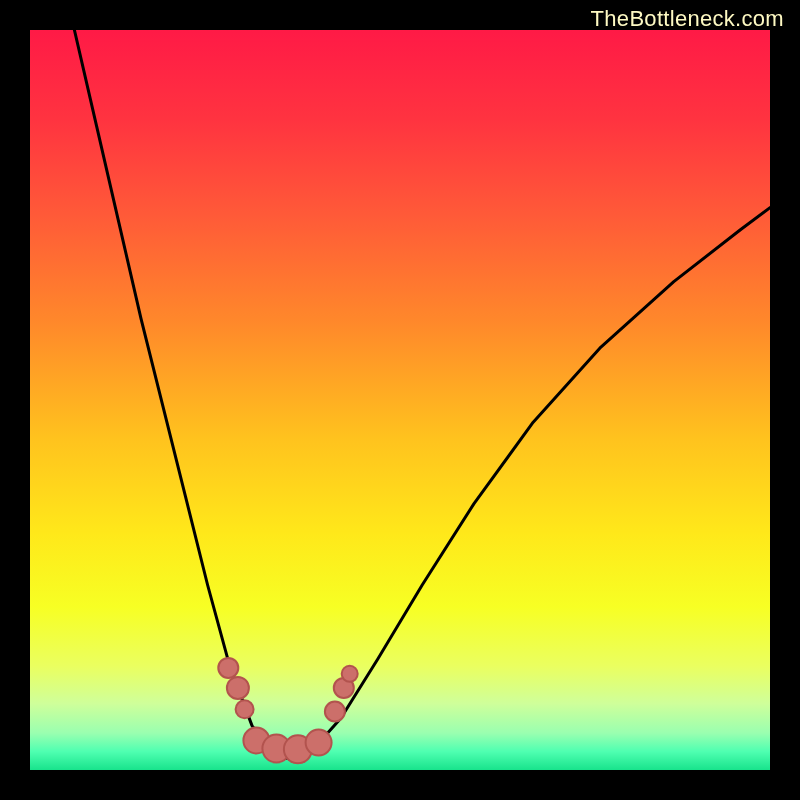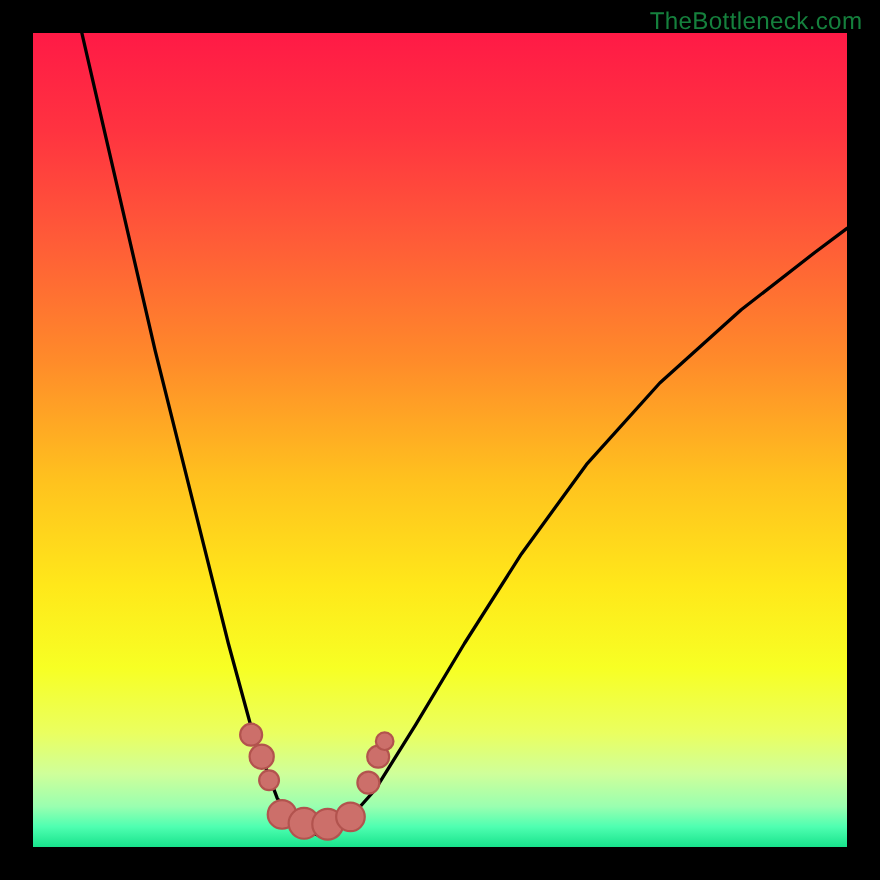--- a/index.html
+++ b/index.html
@@ -28,21 +28,21 @@
     overflow: hidden;
   }
   .gradient {
     position: absolute;
     inset: 0;
   }
   .watermark {
     position: absolute;
     top: 6px;
     right: 16px;
-    color: #15803d;
+    color: #fef9c3;
     font-size: 22px;
     letter-spacing: 0.3px;
     font-weight: 500;
   }
   svg {
     position: absolute;
     inset: 0;
   }
 </style>
 </head>

